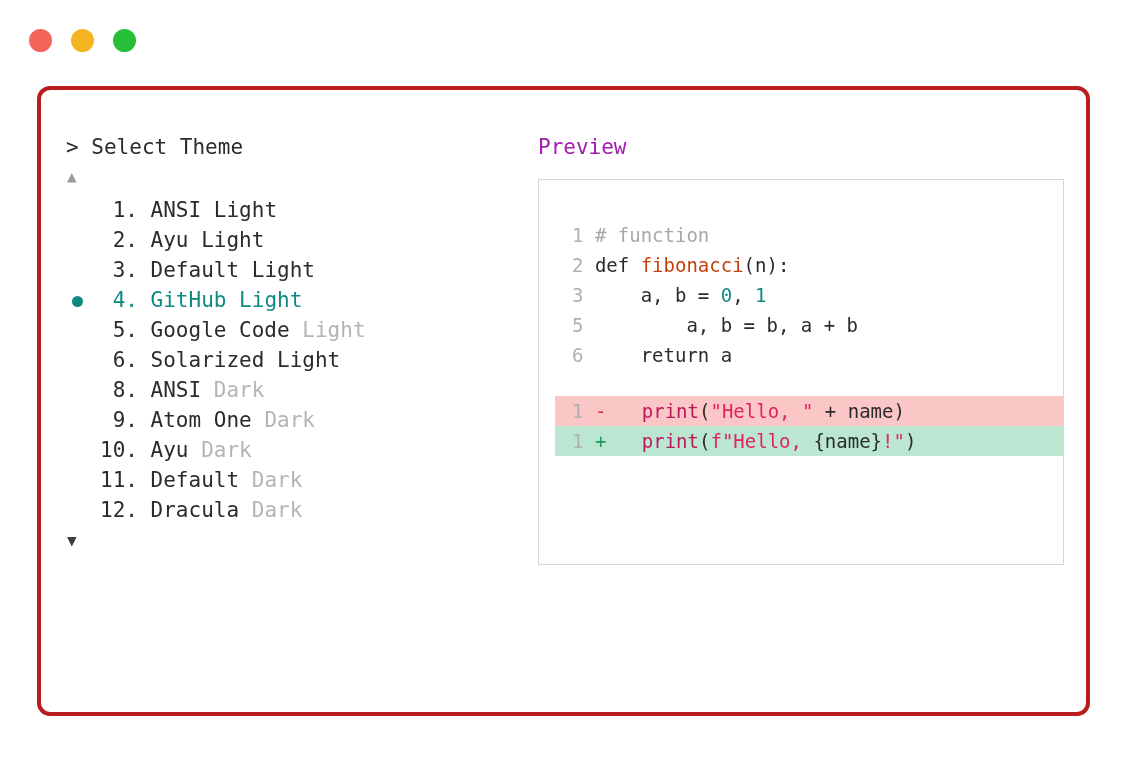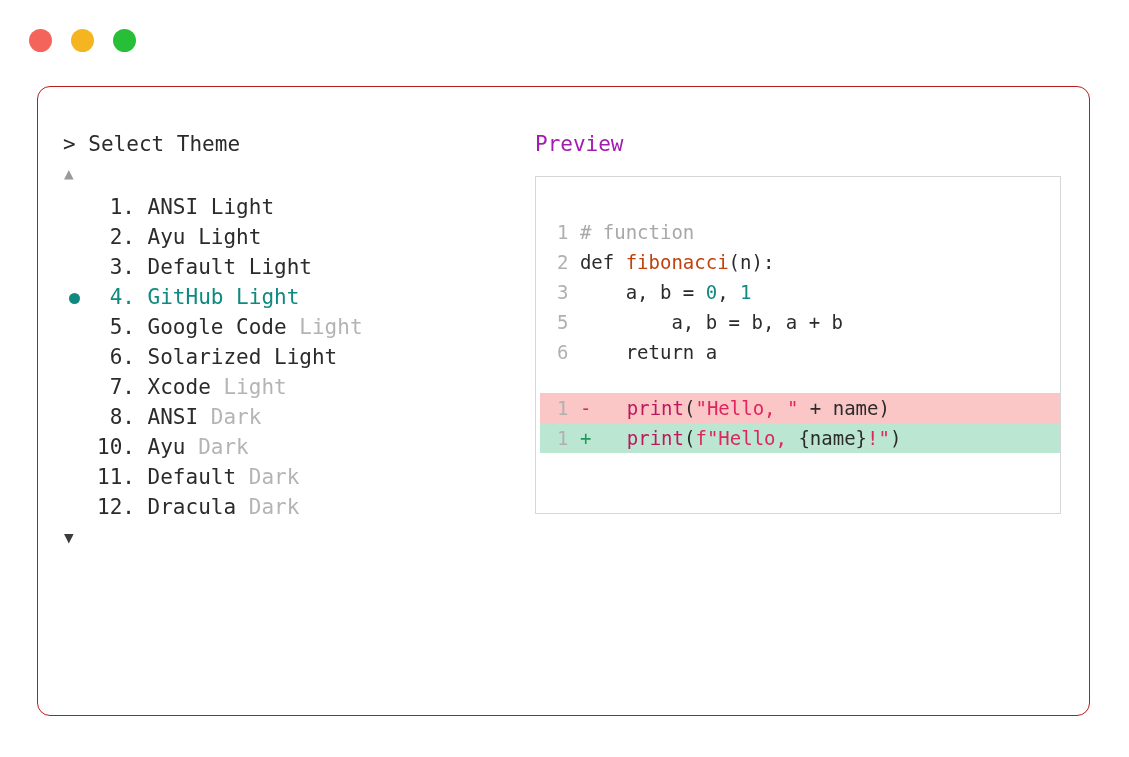--- a/index.html
+++ b/index.html
@@ -32,21 +32,21 @@
   #dot-min    { left: 71px; }
   #dot-max    { left: 113px; }
 
   
   #card {
     position: absolute;
     left: 37px; top: 86px;
     width: 1053px; height: 630px;
     box-sizing: border-box;
     background: #ffffff;
-    border: 1px solid #b91c1c;
+    border: 4px solid #b91c1c;
     border-radius: 13px;
   }
 
   
   #left-col {
     position: absolute;
     left: 25px; top: 42px;
     width: 470px;
   }
   #prompt-row {
@@ -115,25 +115,25 @@
   }
   #preview-label {
     font-size: 21px;
     line-height: 30px;
     color: #a21caf;
     white-space: pre;
   }
   #preview-box {
     margin-top: 17px;
     width: 526px;
-    height: 338px;
+    height: 386px;
     box-sizing: border-box;
     border: 1px solid #d6d6d6;
     background: #ffffff;
-    padding: 40px 0 0 4px;
+    padding: 40px 0 0 16px;
     overflow: hidden;
   }
   .code-line {
     font-size: 19px;
     line-height: 30px;
     white-space: pre;
     color: #2b2b2b;
     padding-left: 17px;
   }
   .ln {
@@ -195,22 +195,22 @@
   <div id="left-col">
     <div id="prompt-row"><span id="prompt-caret">&gt;</span> <span>Select Theme</span></div>
     <div id="scroll-up-arrow">▲</div>
     <div id="theme-list">
         <div class="theme-row"><span class="row-num">1.</span> <span class="row-name">ANSI</span> <span class="row-suffix">Light</span></div>
         <div class="theme-row"><span class="row-num">2.</span> <span class="row-name">Ayu</span> <span class="row-suffix">Light</span></div>
         <div class="theme-row"><span class="row-num">3.</span> <span class="row-name">Default</span> <span class="row-suffix">Light</span></div>
         <div class="theme-row selected"><span class="row-bullet"></span><span class="row-num">4.</span> <span class="row-name">GitHub</span> <span class="row-suffix">Light</span></div>
         <div class="theme-row"><span class="row-num">5.</span> <span class="row-name">Google Code</span> <span class="row-suffix suffix-muted">Light</span></div>
         <div class="theme-row"><span class="row-num">6.</span> <span class="row-name">Solarized</span> <span class="row-suffix">Light</span></div>
-        <div class="theme-row"><span class="row-num">7.</span> <span class="row-name">Xcode</span> <span class="row-suffix suffix-muted">Light</span></div>
         <div class="theme-row"><span class="row-num">8.</span> <span class="row-name">ANSI</span> <span class="row-suffix suffix-muted">Dark</span></div>
+        <div class="theme-row"><span class="row-num">9.</span> <span class="row-name">Atom One</span> <span class="row-suffix suffix-muted">Dark</span></div>
         <div class="theme-row"><span class="row-num">10.</span> <span class="row-name">Ayu</span> <span class="row-suffix suffix-muted">Dark</span></div>
         <div class="theme-row"><span class="row-num">11.</span> <span class="row-name">Default</span> <span class="row-suffix suffix-muted">Dark</span></div>
         <div class="theme-row"><span class="row-num">12.</span> <span class="row-name">Dracula</span> <span class="row-suffix suffix-muted">Dark</span></div>
       </div>
     <div id="scroll-down-arrow">▼</div>
   </div>
 
   <div id="right-col">
     <div id="preview-label">Preview</div>
     <div id="preview-box">

